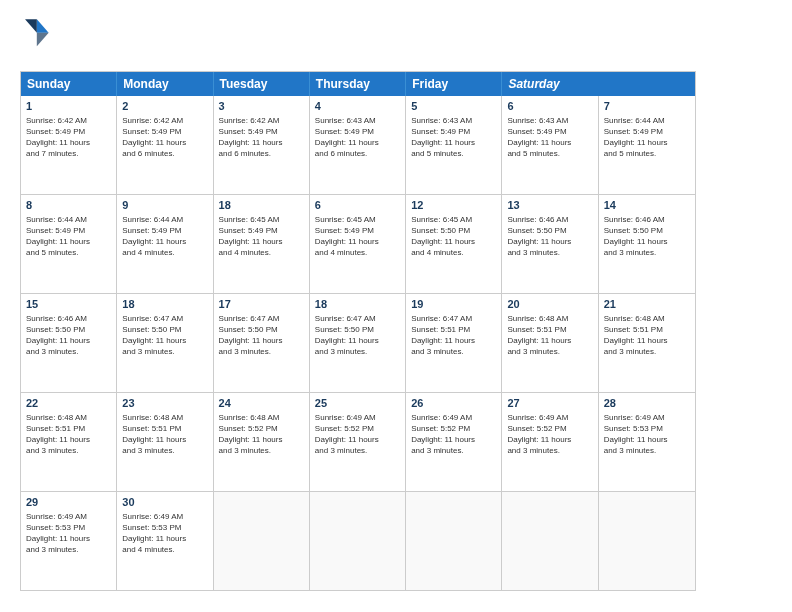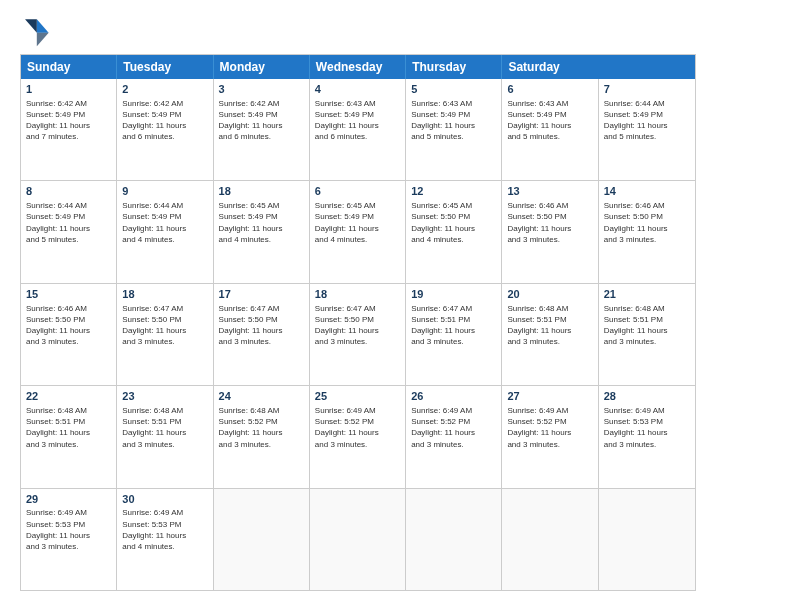--- a/index.html
+++ b/index.html
@@ -9,20 +9,21 @@
       font-family: Arial, sans-serif;
       background: #fff;
       overflow: hidden;
     }
     .page {
       width: 716px;
       height: 612px;
       padding: 16px 20px 21px 20px;
       display: flex;
       flex-direction: column;
+      gap: 17px;
     }
     .header {
       display: flex;
       align-items: flex-start;
       justify-content: space-between;
       margin-bottom: 6px;
     }
     .logo {
       display: flex;
       align-items: center;
@@ -63,21 +64,21 @@
       background: #2176c7;
     }
     .cal-header-cell {
       color: #fff;
       font-size: 12px;
       font-weight: bold;
       padding: 5px 6px;
       text-align: left;
       border-right: 1px solid #3a8fd4;
     }
-    .cal-header-cell:last-child { border-right: none; }
+    .cal-header-cell:last-child { border-right: none; font-style: italic; }
     .cal-body {
       flex: 1;
       display: flex;
       flex-direction: column;
     }
     .cal-row {
       display: grid;
       grid-template-columns: repeat(7, 1fr);
       flex: 1;
       border-top: 1px solid #ccc;
@@ -125,24 +126,24 @@
     </div>
     <div class="title-block">
       <div class="month-title"></div>
       <div class="subtitle"></div>
     </div>
   </div>
 
   <div class="calendar">
     <div class="cal-header">
     <div class="cal-header-cell">Sunday</div>
+        <div class="cal-header-cell">Monday</div>
         <div class="cal-header-cell">Tuesday</div>
-        <div class="cal-header-cell">Monday</div>
-        <div class="cal-header-cell">Wednesday</div>
         <div class="cal-header-cell">Thursday</div>
+        <div class="cal-header-cell">Friday</div>
         <div class="cal-header-cell">Saturday</div>
       </div>
     <div class="cal-body">
     <div class="cal-row">
           <div class="cal-cell">
             <span class="day-num">1</span>
             <div class="cell-text">Sunrise: 6:42 AM</div>
             <div class="cell-text">Sunset: 5:49 PM</div>
             <div class="cell-text">Daylight: 11 hours</div>
             <div class="cell-text">and 7 minutes.</div>

